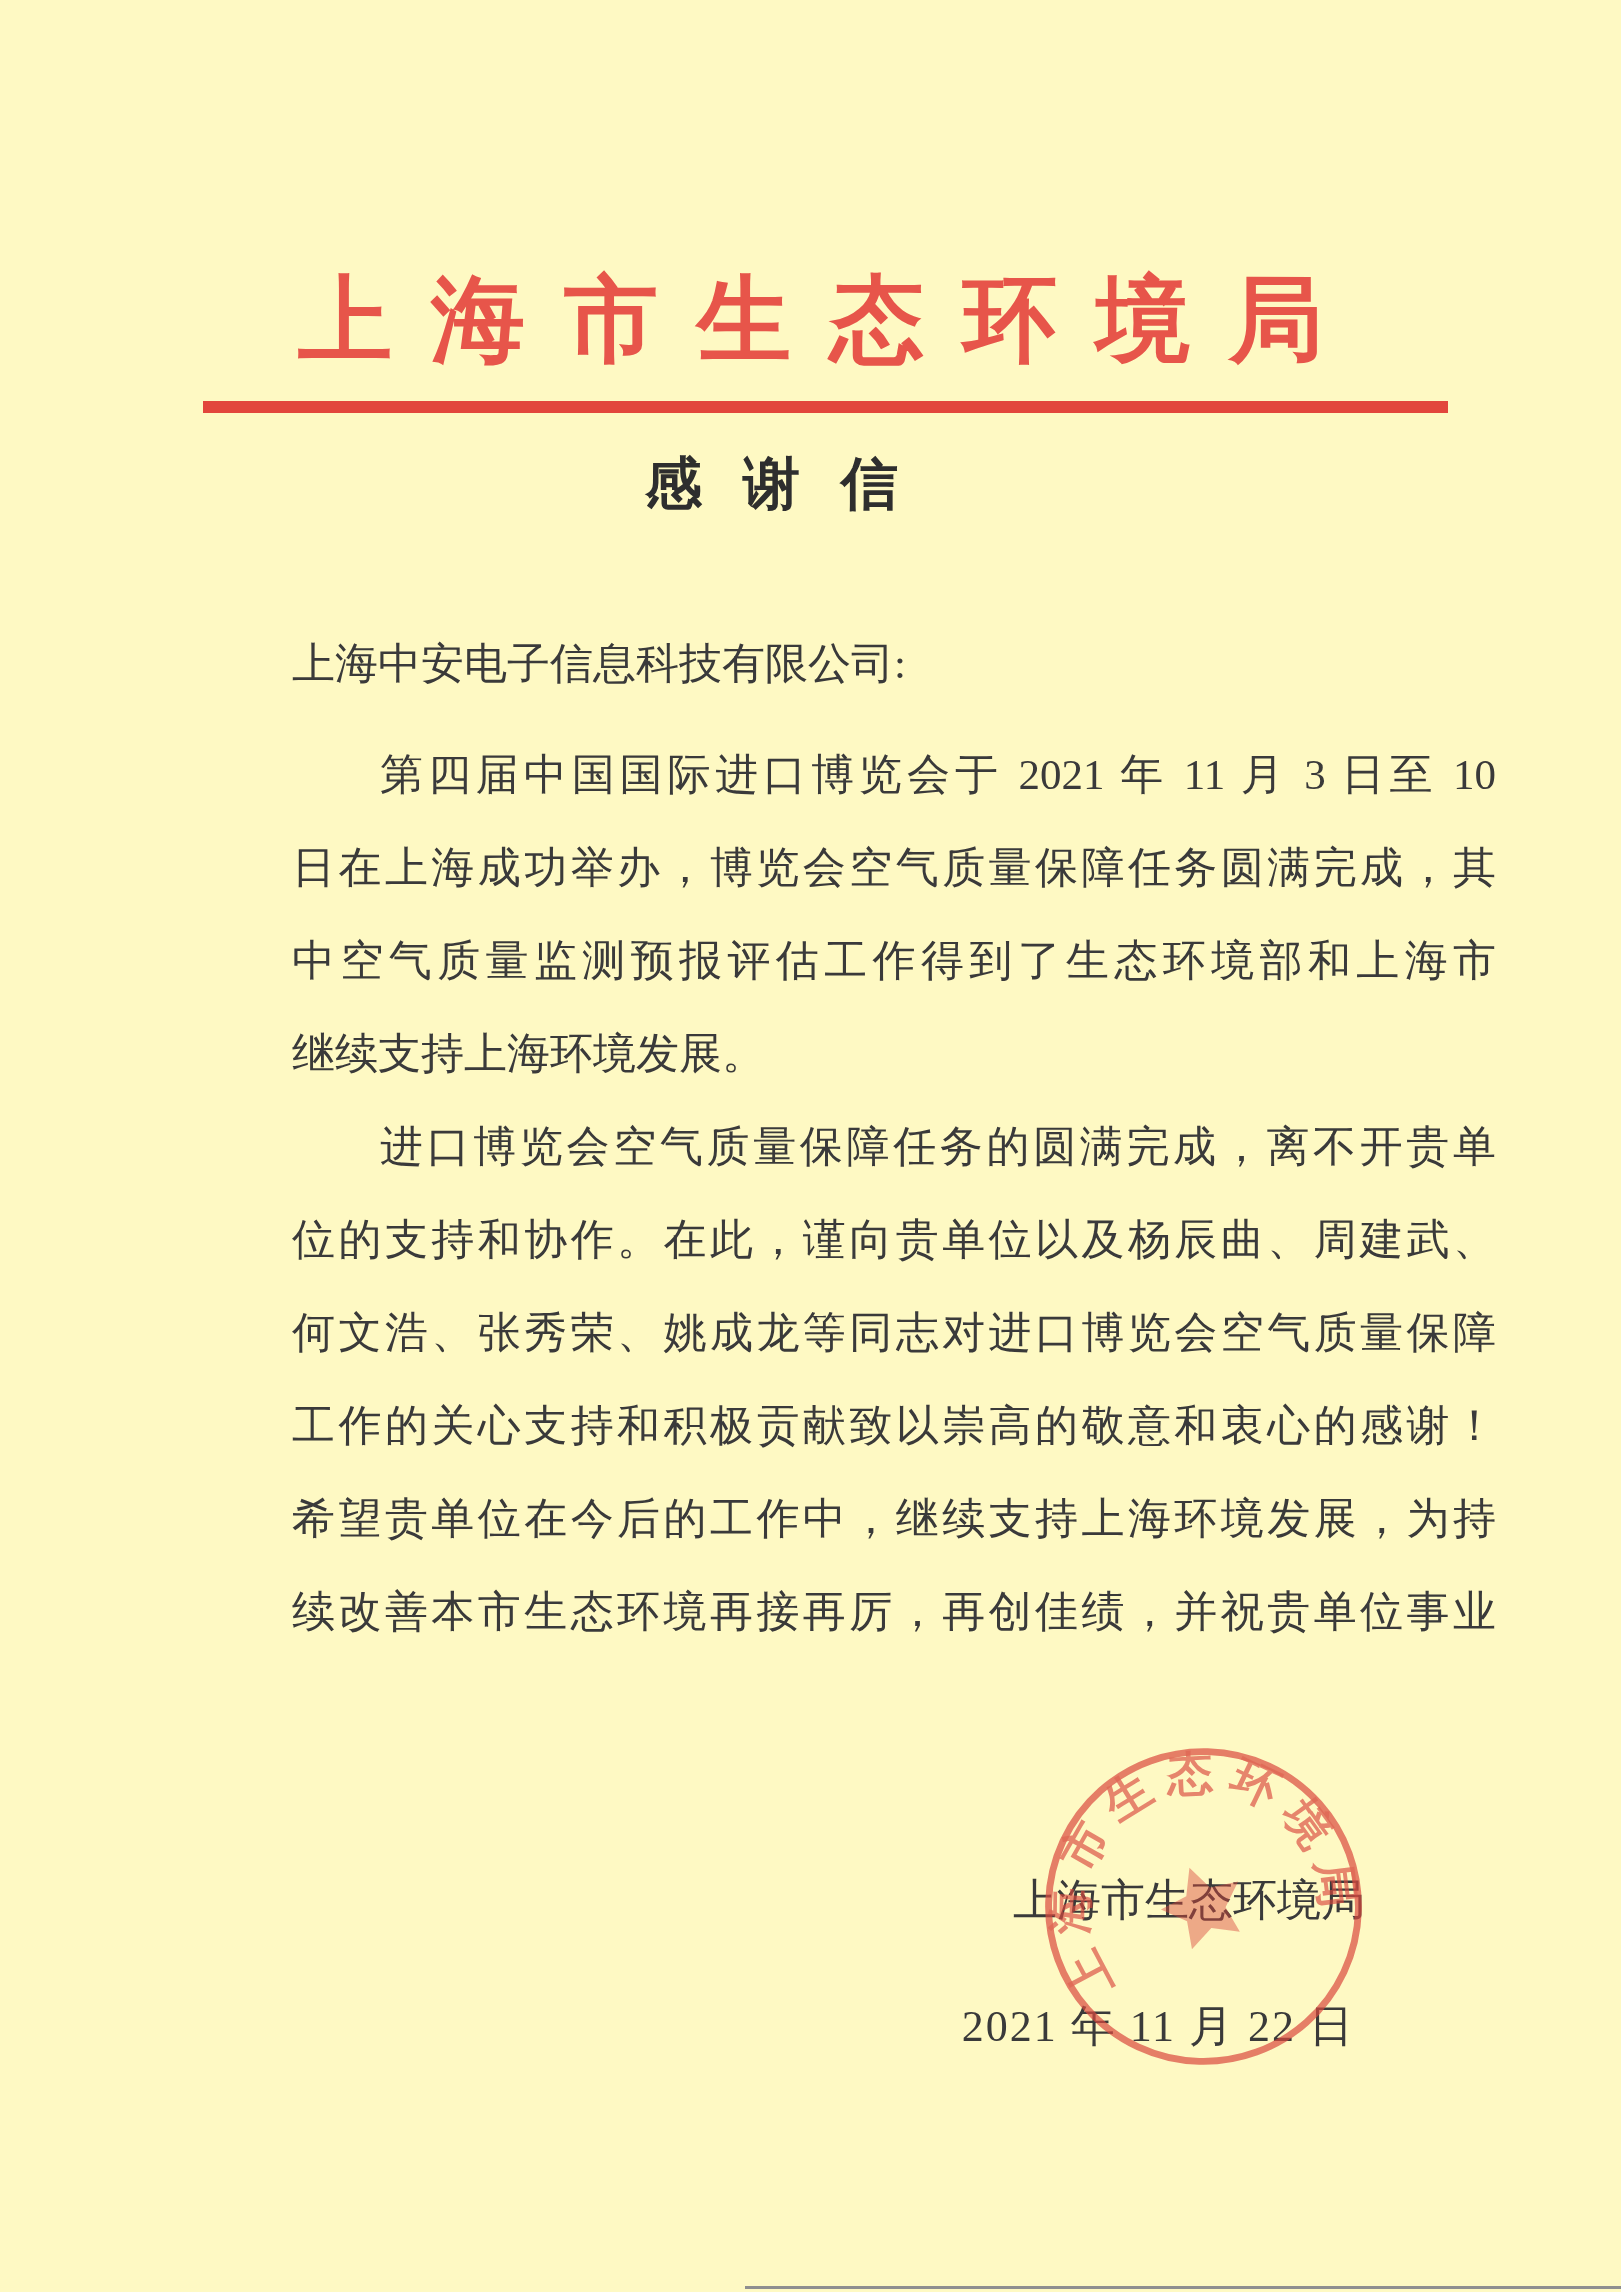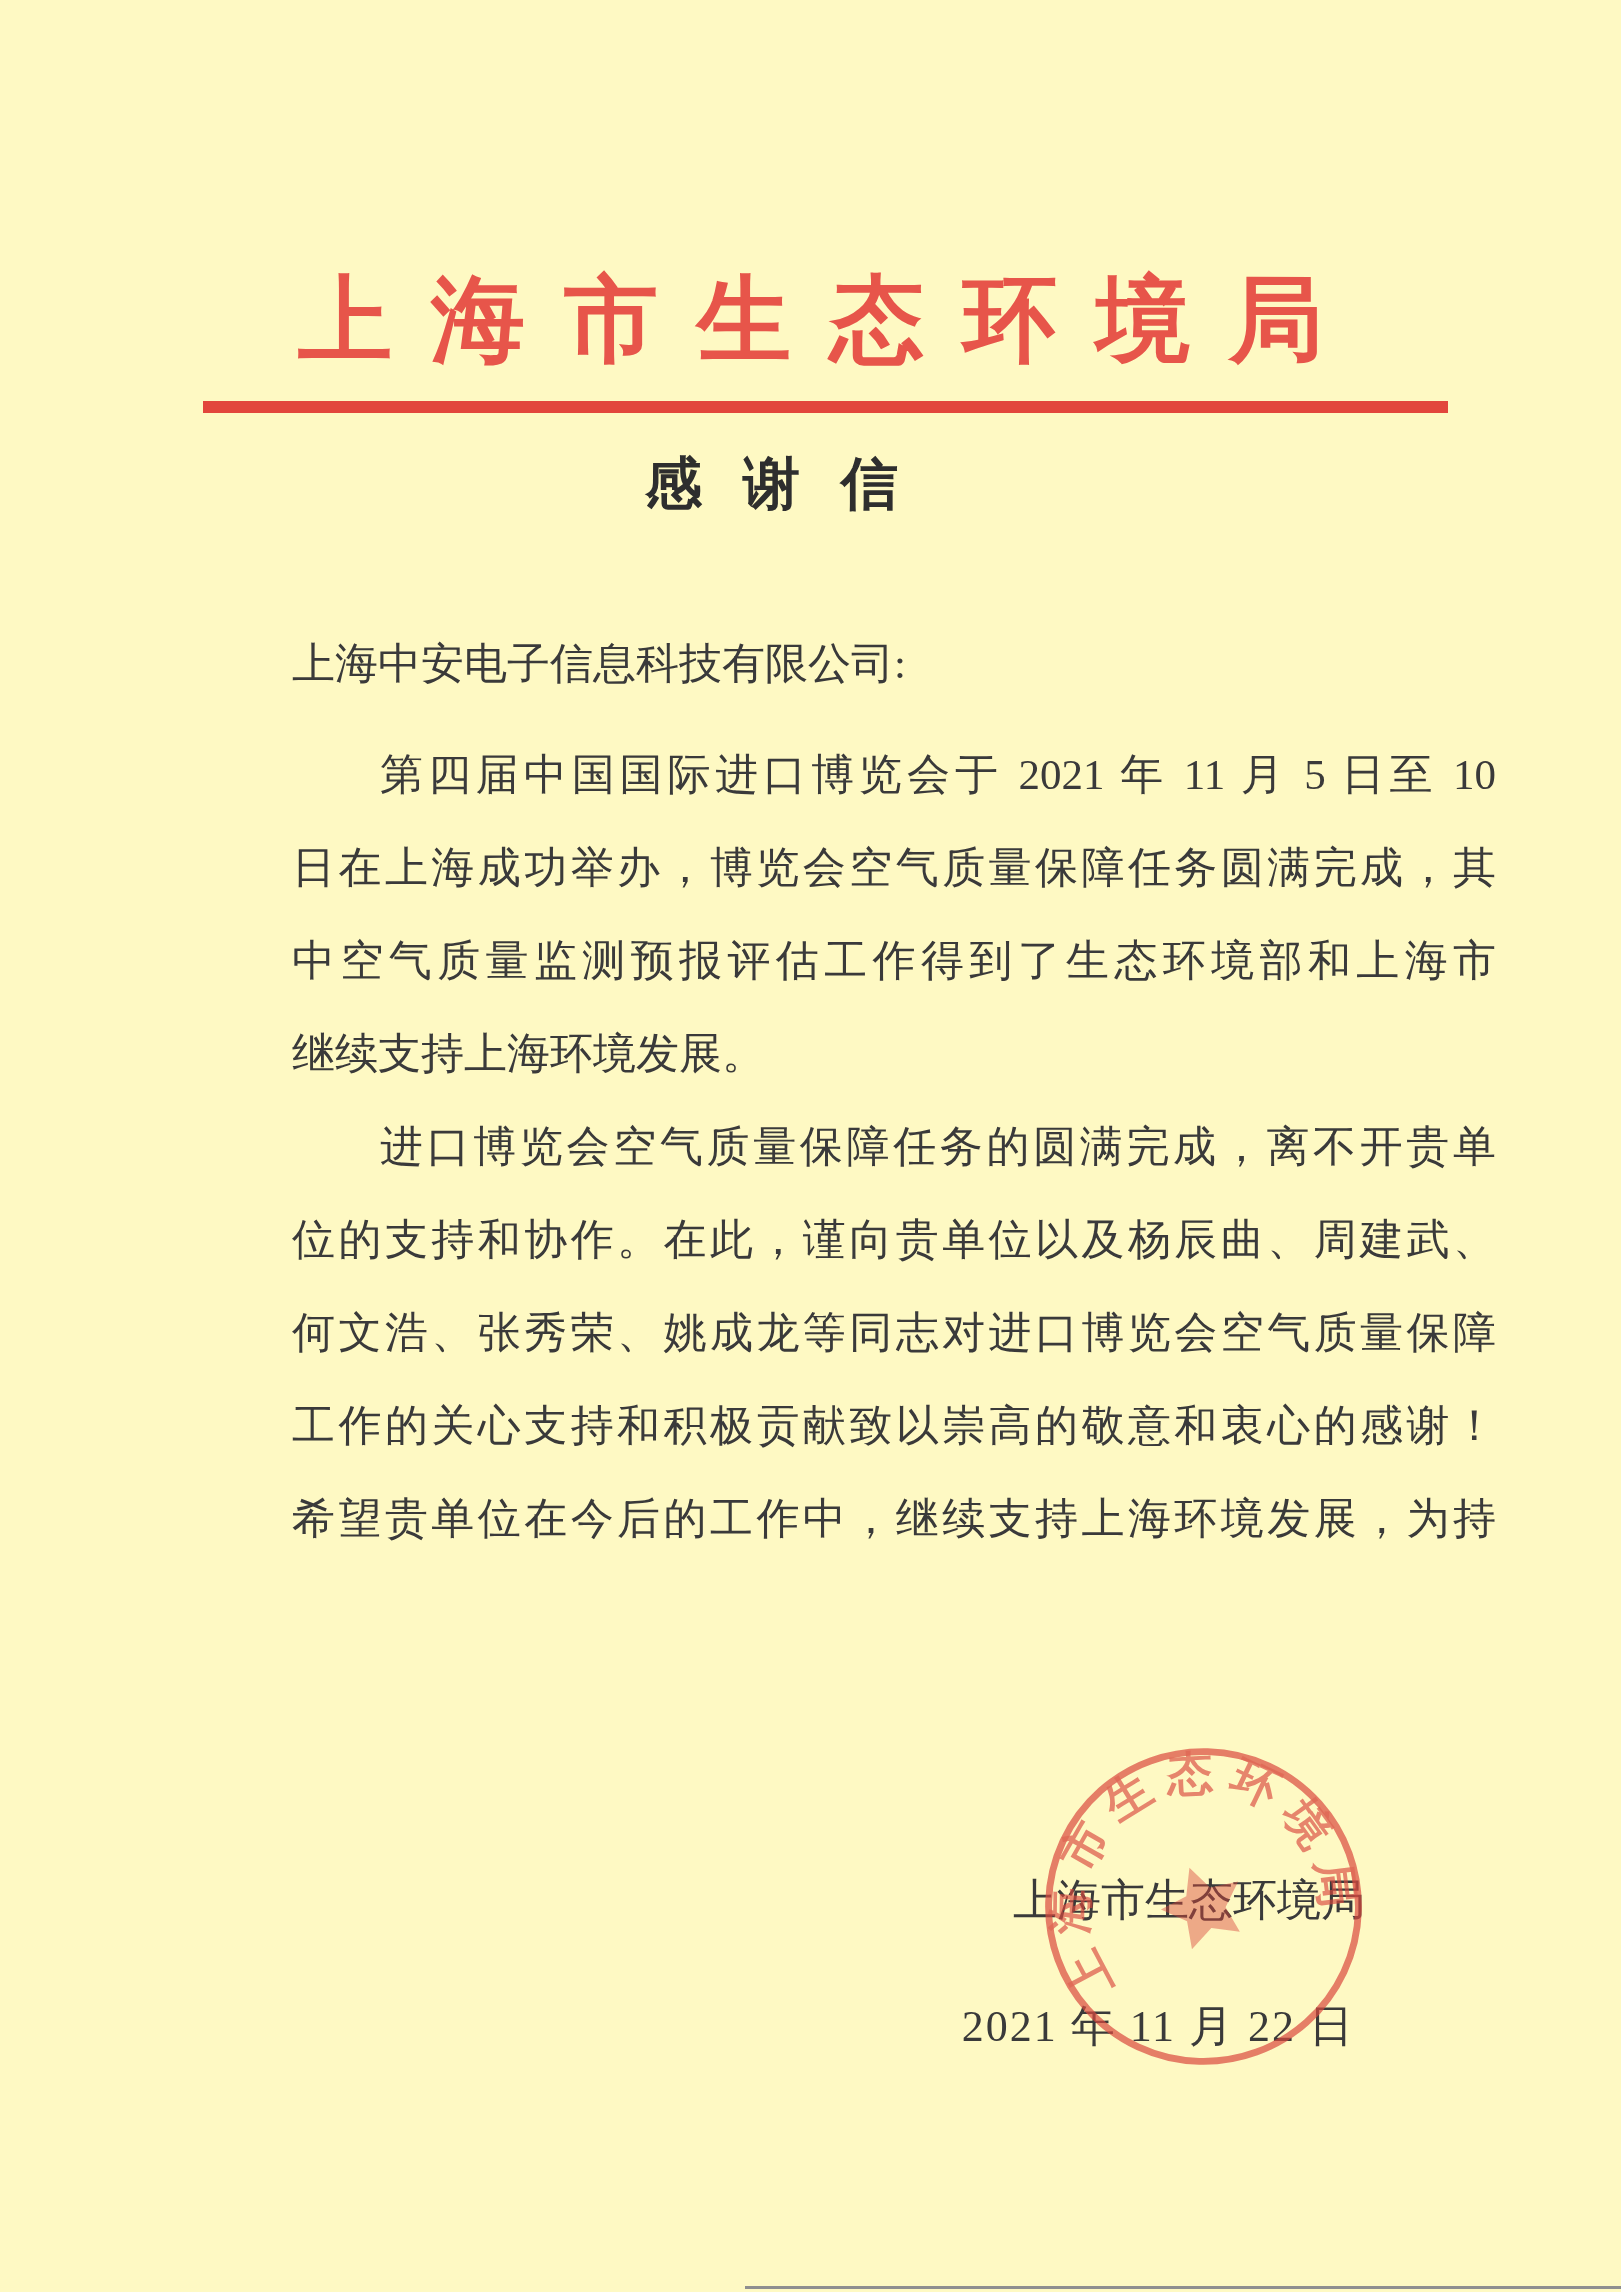--- a/index.html
+++ b/index.html
@@ -125,30 +125,31 @@
 <div class="page">
 
   <div class="agency-title">上海市生态环境局</div>
   <div class="red-rule"></div>
 
   <div class="doc-title">感谢信</div>
 
   <div class="body-block">
     <div class="line">上海中安电子信息科技有限公司:</div>
 
-    <div class="line j indent para-gap">第四届中国国际进口博览会于 2021 年 11 月 5 日至 10</div>
+    <div class="line j indent para-gap">第四届中国国际进口博览会于 2021 年 11 月 3 日至 10</div>
     <div class="line j">日在上海成功举办，博览会空气质量保障任务圆满完成，其</div>
     <div class="line j">中空气质量监测预报评估工作得到了生态环境部和上海市</div>
     <div class="line">继续支持上海环境发展。</div>
 
     <div class="line j indent">进口博览会空气质量保障任务的圆满完成，离不开贵单</div>
     <div class="line j">位的支持和协作。在此，谨向贵单位以及杨辰曲、周建武、</div>
     <div class="line j">何文浩、张秀荣、姚成龙等同志对进口博览会空气质量保障</div>
     <div class="line j">工作的关心支持和积极贡献致以崇高的敬意和衷心的感谢！</div>
     <div class="line j">希望贵单位在今后的工作中，继续支持上海环境发展，为持</div>
+    <div class="line j">续改善本市生态环境再接再厉，再创佳绩，并祝贵单位事业</div>
   </div>
 
   <div class="signature">上海市生态环境局</div>
   <div class="date-line">2021 年 11 月 22 日</div>
 
   <div class="seal">
     <svg viewBox="0 0 360 360" xmlns="http://www.w3.org/2000/svg">
       <circle cx="180" cy="180" r="158" fill="none" stroke="#d9493e" stroke-width="7" stroke-opacity="0.85"></circle>
       <path id="sealArc" d="M 71.2 230.7 A 120 120 0 1 1 288.8 230.7" fill="none"></path>
       <text font-size="47" font-weight="bold" fill="#d9493e" fill-opacity="0.8" letter-spacing="13" font-family="Liberation Serif, DejaVu Serif, serif">

